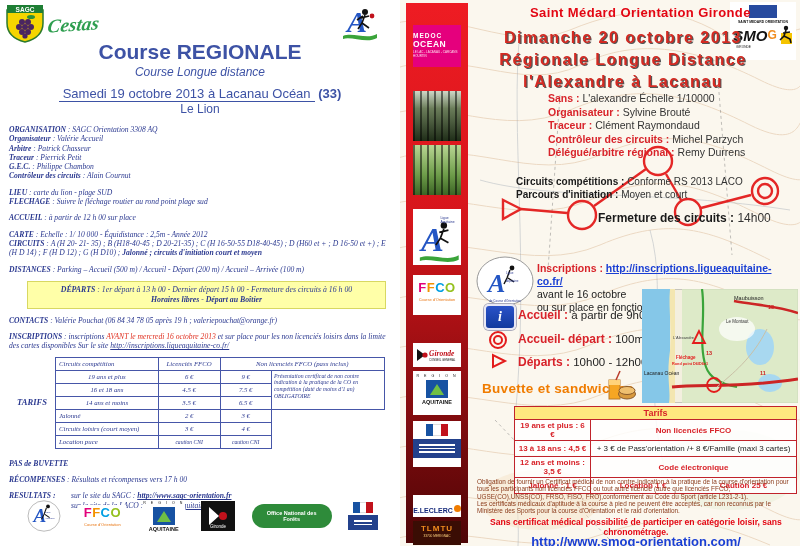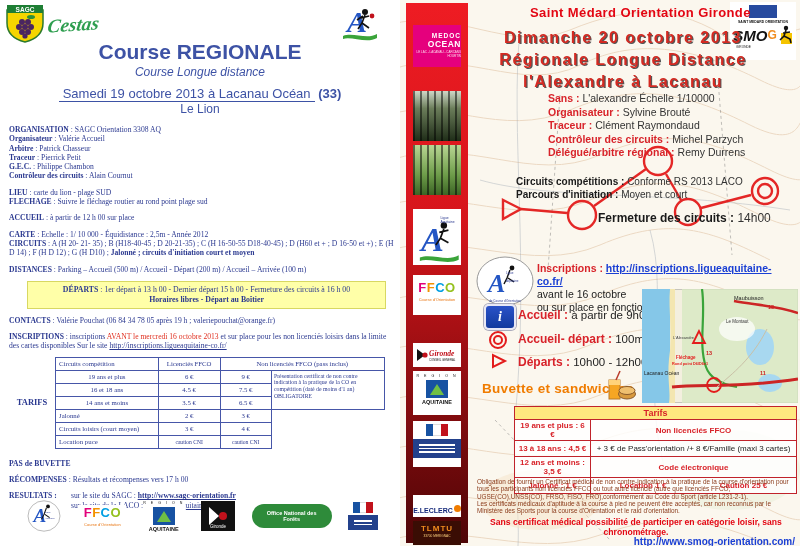--- a/index.html
+++ b/index.html
@@ -7,21 +7,21 @@
   
   #lp{position:absolute;left:0;top:0;width:400px;height:546px;background:#fff;color:#2b3990;}
   .lp-logo-sagc{position:absolute;left:4px;top:2px;}
   .lp-cestas{position:absolute;left:48px;top:14px;font:italic bold 19px "Liberation Serif",serif;color:#2e9e4f;transform:skew(-12deg) rotate(-4deg);}
   .lp-ligue{position:absolute;left:337px;top:2px;}
   .lp-title{margin-top:40px;text-align:center;font:bold 21px "Liberation Sans",sans-serif;color:#3d52a5;}
   .lp-sub{text-align:center;font:italic 12px "Liberation Sans",sans-serif;color:#3d52a5;margin-top:1px;}
   .lp-date{text-align:center;font:13px "Liberation Sans",sans-serif;color:#3d52a5;margin-top:7px;}
   .lp-date span{border-bottom:1px solid #3d52a5;padding:0 4px;}
   .lp-venue{text-align:center;font:12px "Liberation Sans",sans-serif;color:#3d52a5;margin-top:1px;}
-  .body{margin:9px 6px 0 9px;font-size:7.6px;line-height:9.3px;}
+  .body{margin:9px 6px 0 9px;font-size:7.6px;line-height:9.3px;font-style:italic;}
   .ln b{font-weight:bold;}
   .blk{margin-top:7px;}
   .departs{margin:7px 8px 0 18px;background:#ffffa8;border:1px solid #d8d862;text-align:center;font-size:7.8px;padding:3px 2px;line-height:10px;}
   .red{color:#e03020;}
   a.nav{color:#2b3990;text-decoration:underline;}
   .tarifs-wrap{display:flex;margin-top:6px;align-items:center;}
   .tarifs-lb{width:46px;text-align:center;font-weight:bold;font-size:8.5px;}
   table.tbl{border-collapse:collapse;table-layout:fixed;width:330px;font-size:6.8px;color:#2b3990;}
   table.tbl td{border:1px solid #4656a8;padding:1px 3px;line-height:8.5px;height:10px;}
   table.tbl td.c{text-align:center;}
@@ -46,25 +46,25 @@
   .rt{left:114px;top:406px;width:281px;border:1px solid #c0232b;background:rgba(255,255,255,.84);font-size:8px;}
   .rt-h{height:12px;background:#ffe87f;border-bottom:1px solid #c0232b;display:flex;align-items:center;justify-content:center;color:#d8232a;font-weight:bold;font-size:9px;}
   .rt-r{display:grid;grid-template-columns:76px 1fr;border-bottom:1px solid #c0232b;}
   .rt-r:last-child{border-bottom:none;}
   .rt-r>div{display:flex;align-items:center;justify-content:center;padding:1px 2px;min-height:13px;border-right:1px solid #c0232b;text-align:center;}
   .rt-r>div:last-child{border-right:none;}
   .rt-red{color:#d8232a;font-weight:bold;}
   .rt-blk{color:#222;}
   .disc{left:77px;top:478px;width:318px;color:#8a3a1a;font-size:6.4px;line-height:7.3px;}
   .disc .hl{color:#e30613;font-weight:bold;font-size:8.6px;text-align:center;margin-top:3px;line-height:10px;}
-  .disc .du{color:#1a3fd4;font-weight:bold;font-size:10px;text-align:right;text-decoration:underline;display:block;margin-top:1px;}
+  .disc .du{color:#1a3fd4;font-weight:bold;font-size:13px;text-align:center;text-decoration:underline;display:block;margin-top:1px;}
   
   .sb{position:absolute;left:6px;top:3px;width:62px;height:540px;background:linear-gradient(180deg,#ee1c23 0%,#d6151b 40%,#8c0d10 72%,#4e0506 100%);}
   .sb .lg{position:absolute;left:7px;width:48px;overflow:hidden;}
-  .medoc{top:22px;height:42px;background:#e5007d;color:#fff;text-align:right;padding-top:7px;box-sizing:border-box;}
+  .medoc{top:22px;height:42px;background:#e5007d;color:#fff;text-align:left;padding-top:7px;box-sizing:border-box;}
   .medoc .m1{font:bold 6.5px "Liberation Sans",sans-serif;letter-spacing:1px;}
   .medoc .m2{font:bold 8.5px "Liberation Sans",sans-serif;letter-spacing:.5px;}
   .medoc .m3{font:3px "Liberation Sans",sans-serif;margin-top:2px;opacity:.85;line-height:3.5px;}
   .ph1{top:88px;height:50px;background:linear-gradient(180deg,#cfd8c8 0%,#6b7d5a 35%,#1f2d18 100%);}
   .ph1:after,.ph2:after{content:"";display:block;height:100%;background:repeating-linear-gradient(90deg,rgba(0,0,0,.5) 0 2px,transparent 2px 7px);}
   .ph2{top:142px;height:50px;background:linear-gradient(180deg,#b9d693 0%,#6d9c49 60%,#3c6425 100%);}
   .wbox{background:#fff;}
   .lg-ligue{top:206px;height:56px;}
   .lg-ffco{top:272px;height:40px;text-align:center;padding-top:5px;box-sizing:border-box;}
   .ffco-l{font:bold 13px "Liberation Sans",sans-serif;letter-spacing:.5px;}

